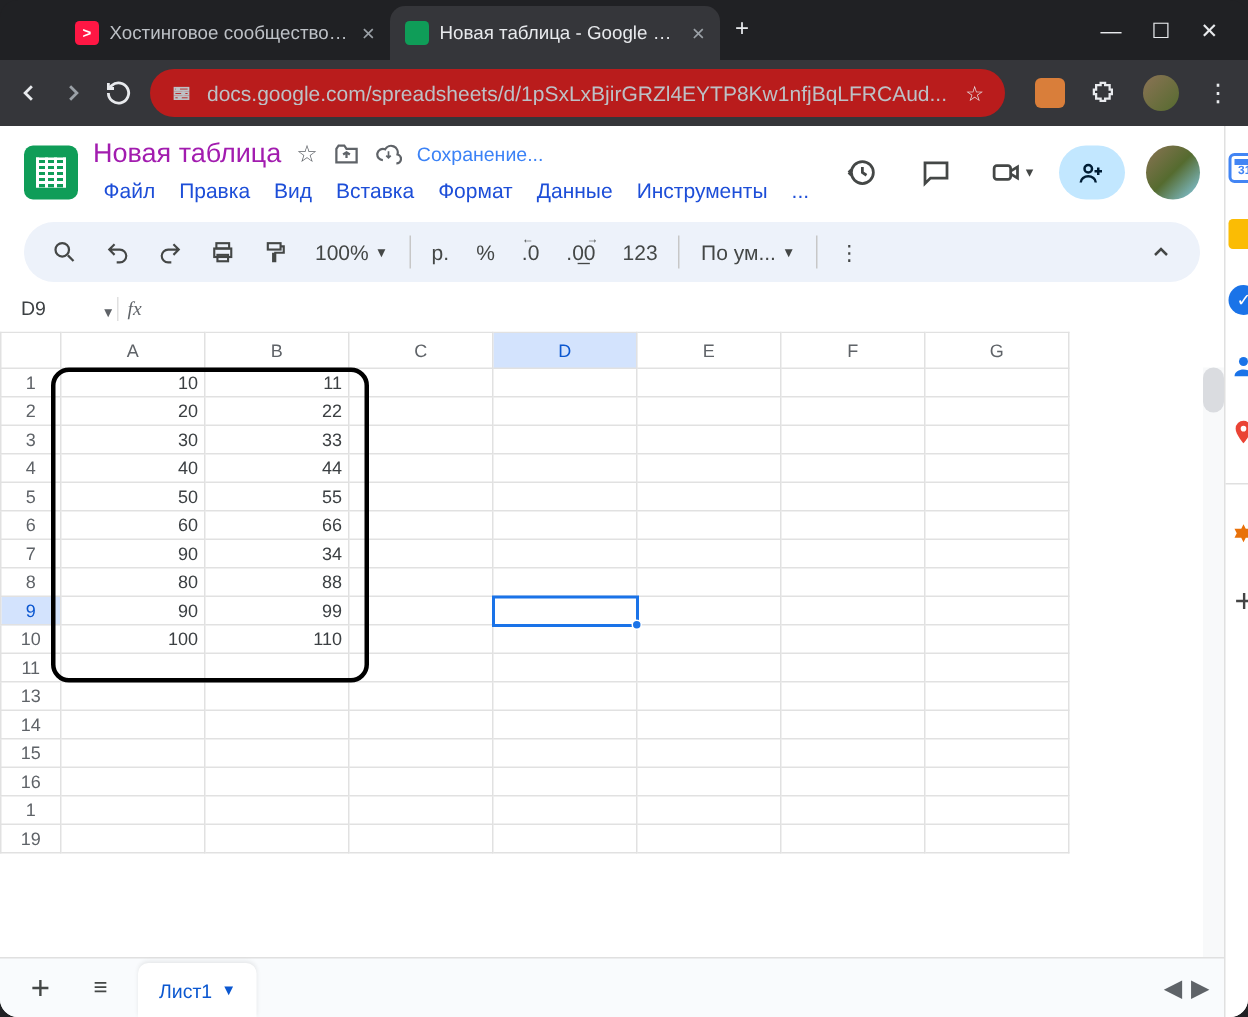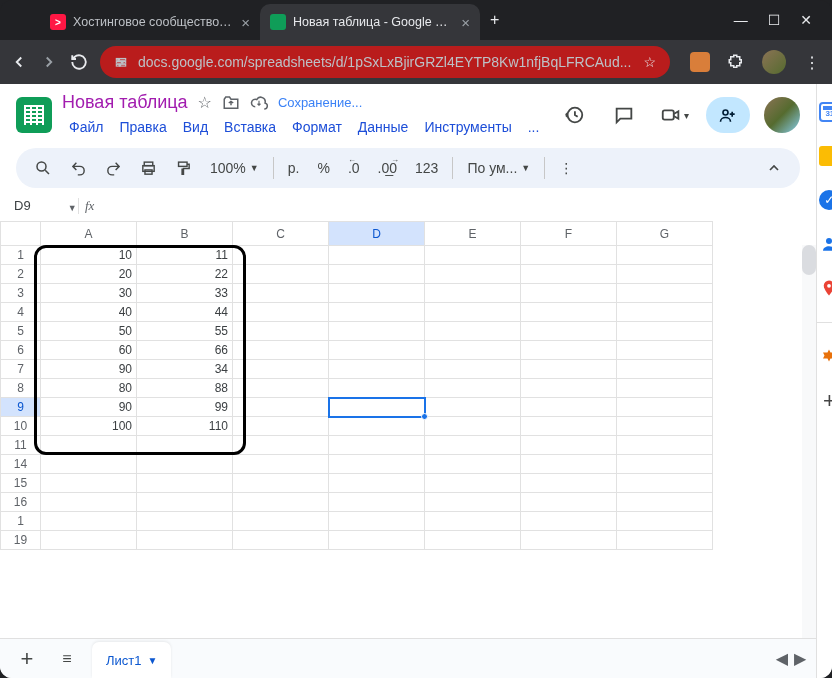--- a/index.html
+++ b/index.html
@@ -393,20 +393,30 @@
                 <th class="row-head">11</th>
                 <td></td>
                 <td></td>
                 <td></td>
                 <td></td>
                 <td></td>
                 <td></td>
                 <td></td>
               </tr>
               <tr>
+                <th class="row-head">13</th>
+                <td></td>
+                <td></td>
+                <td></td>
+                <td></td>
+                <td></td>
+                <td></td>
+                <td></td>
+              </tr>
+              <tr>
                 <th class="row-head">14</th>
                 <td></td>
                 <td></td>
                 <td></td>
                 <td></td>
                 <td></td>
                 <td></td>
                 <td></td>
               </tr>
               <tr>

